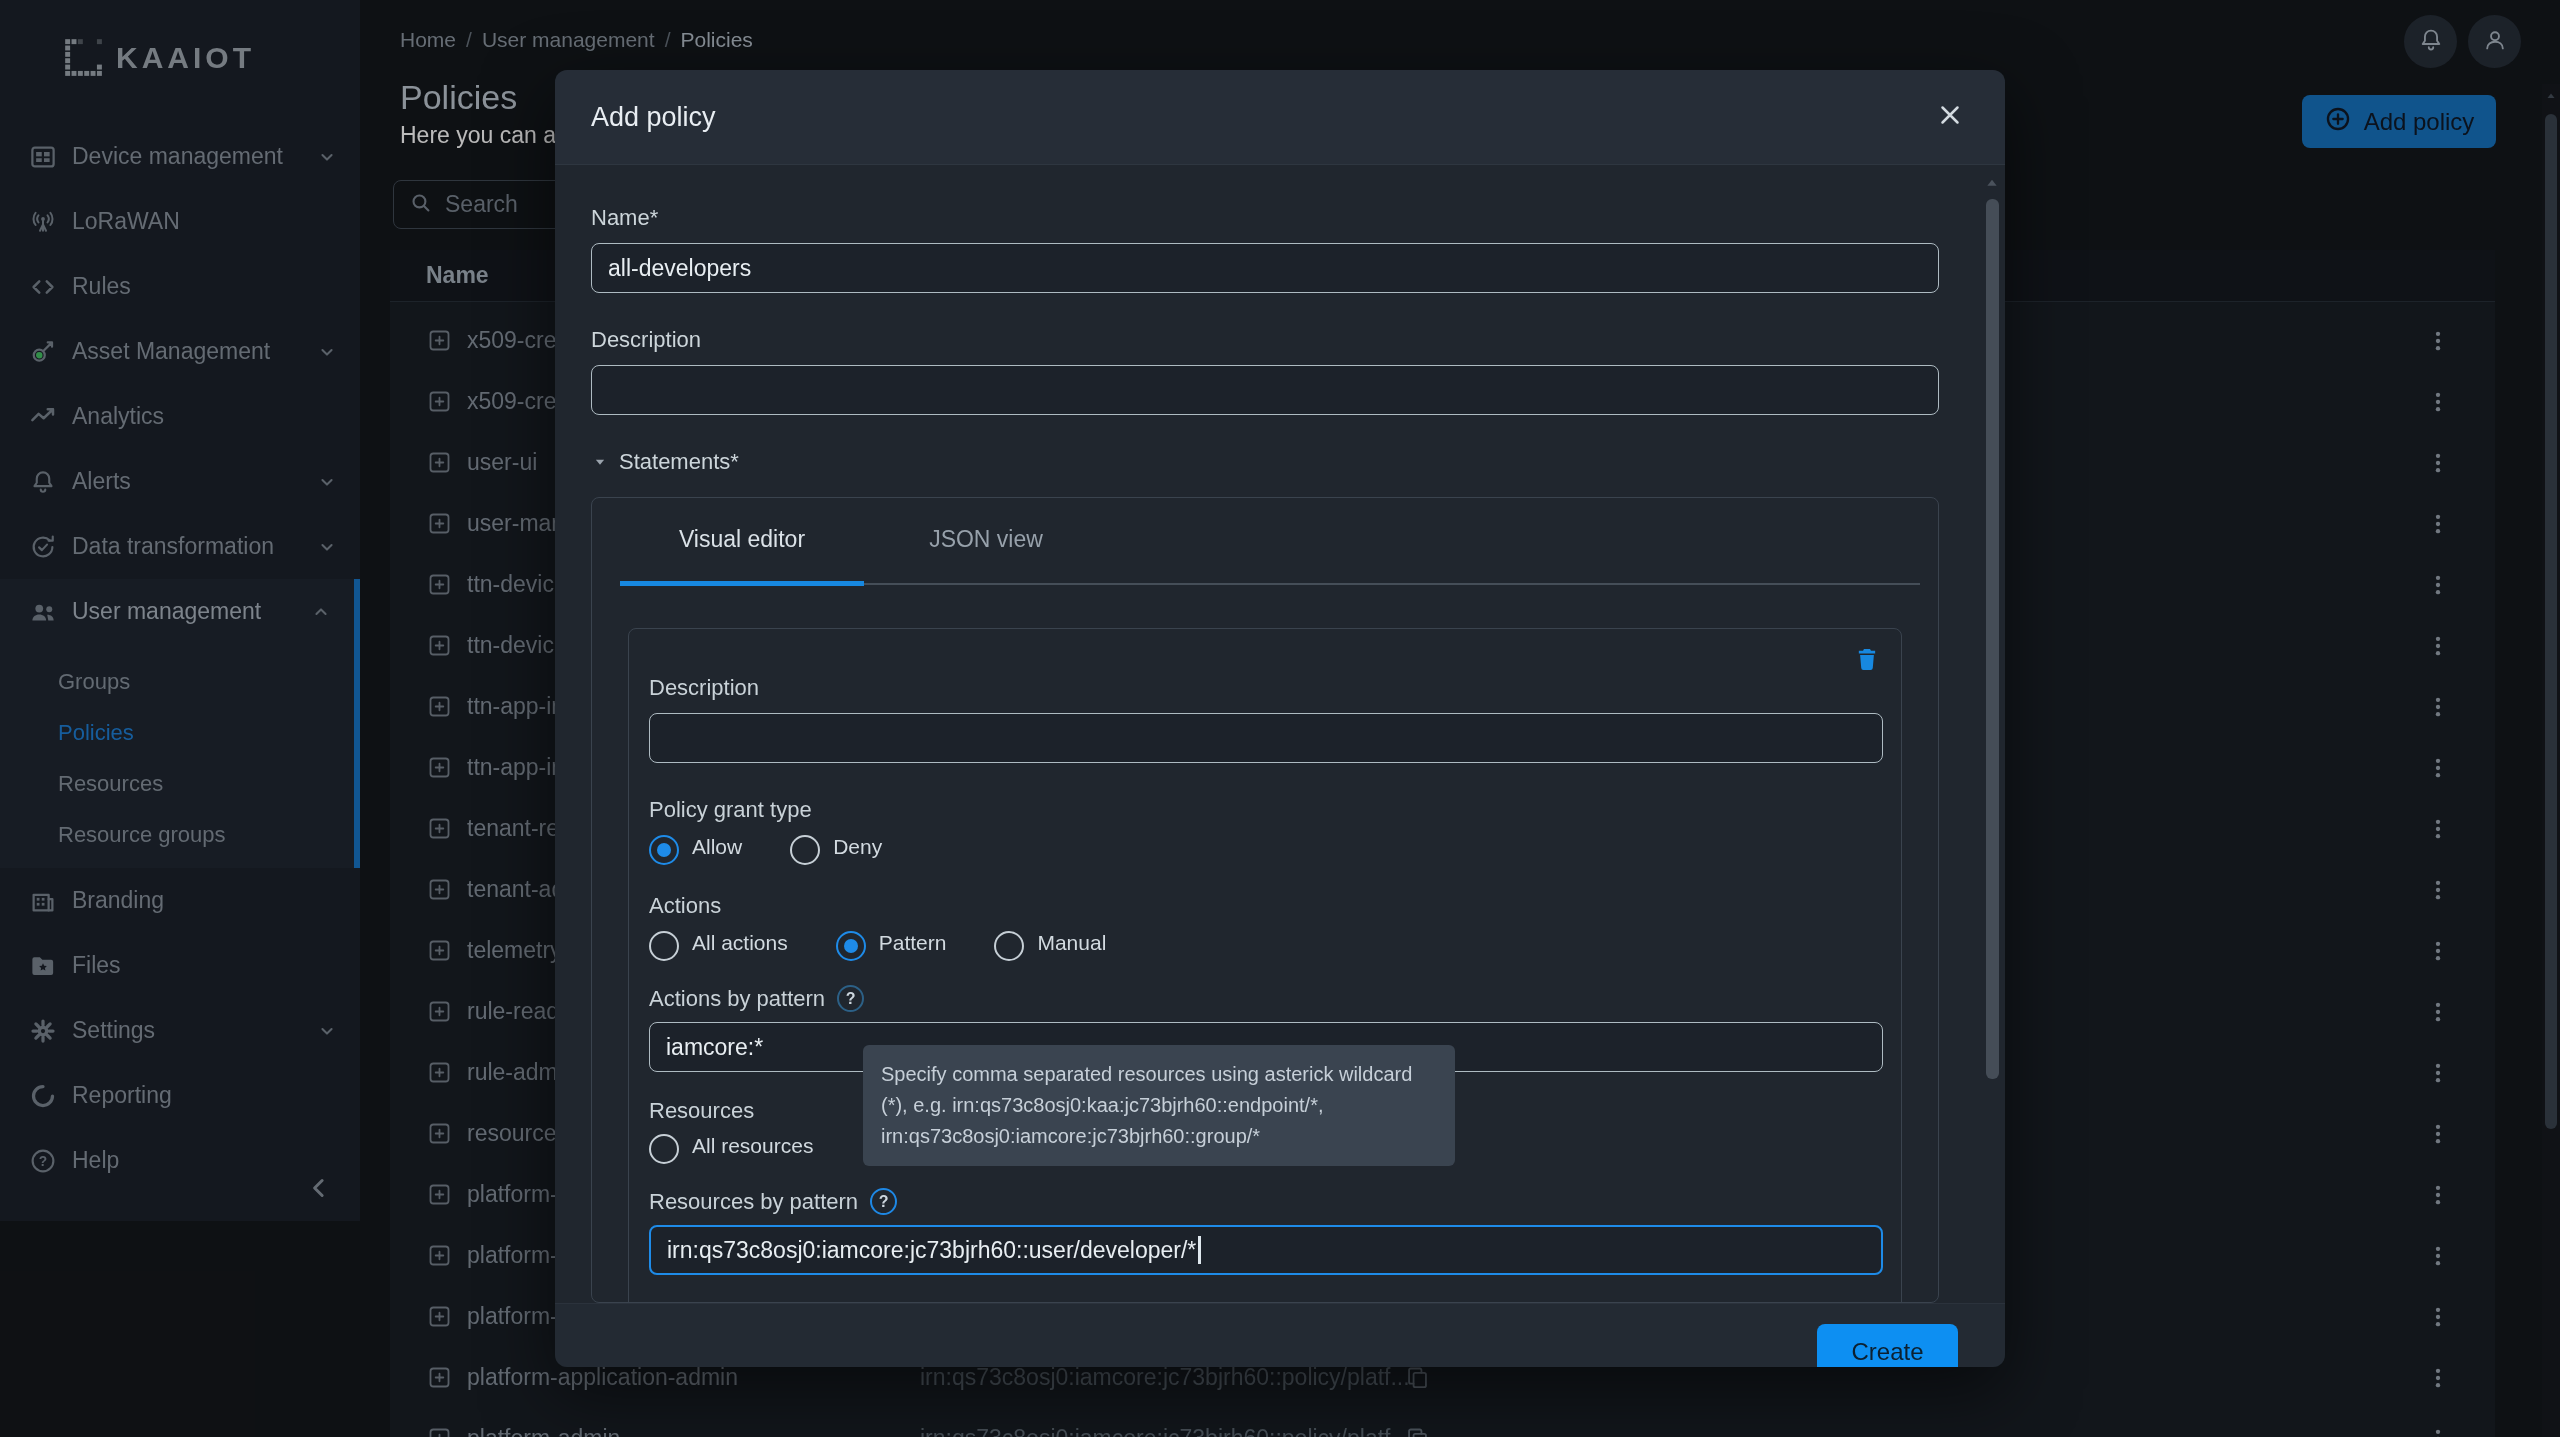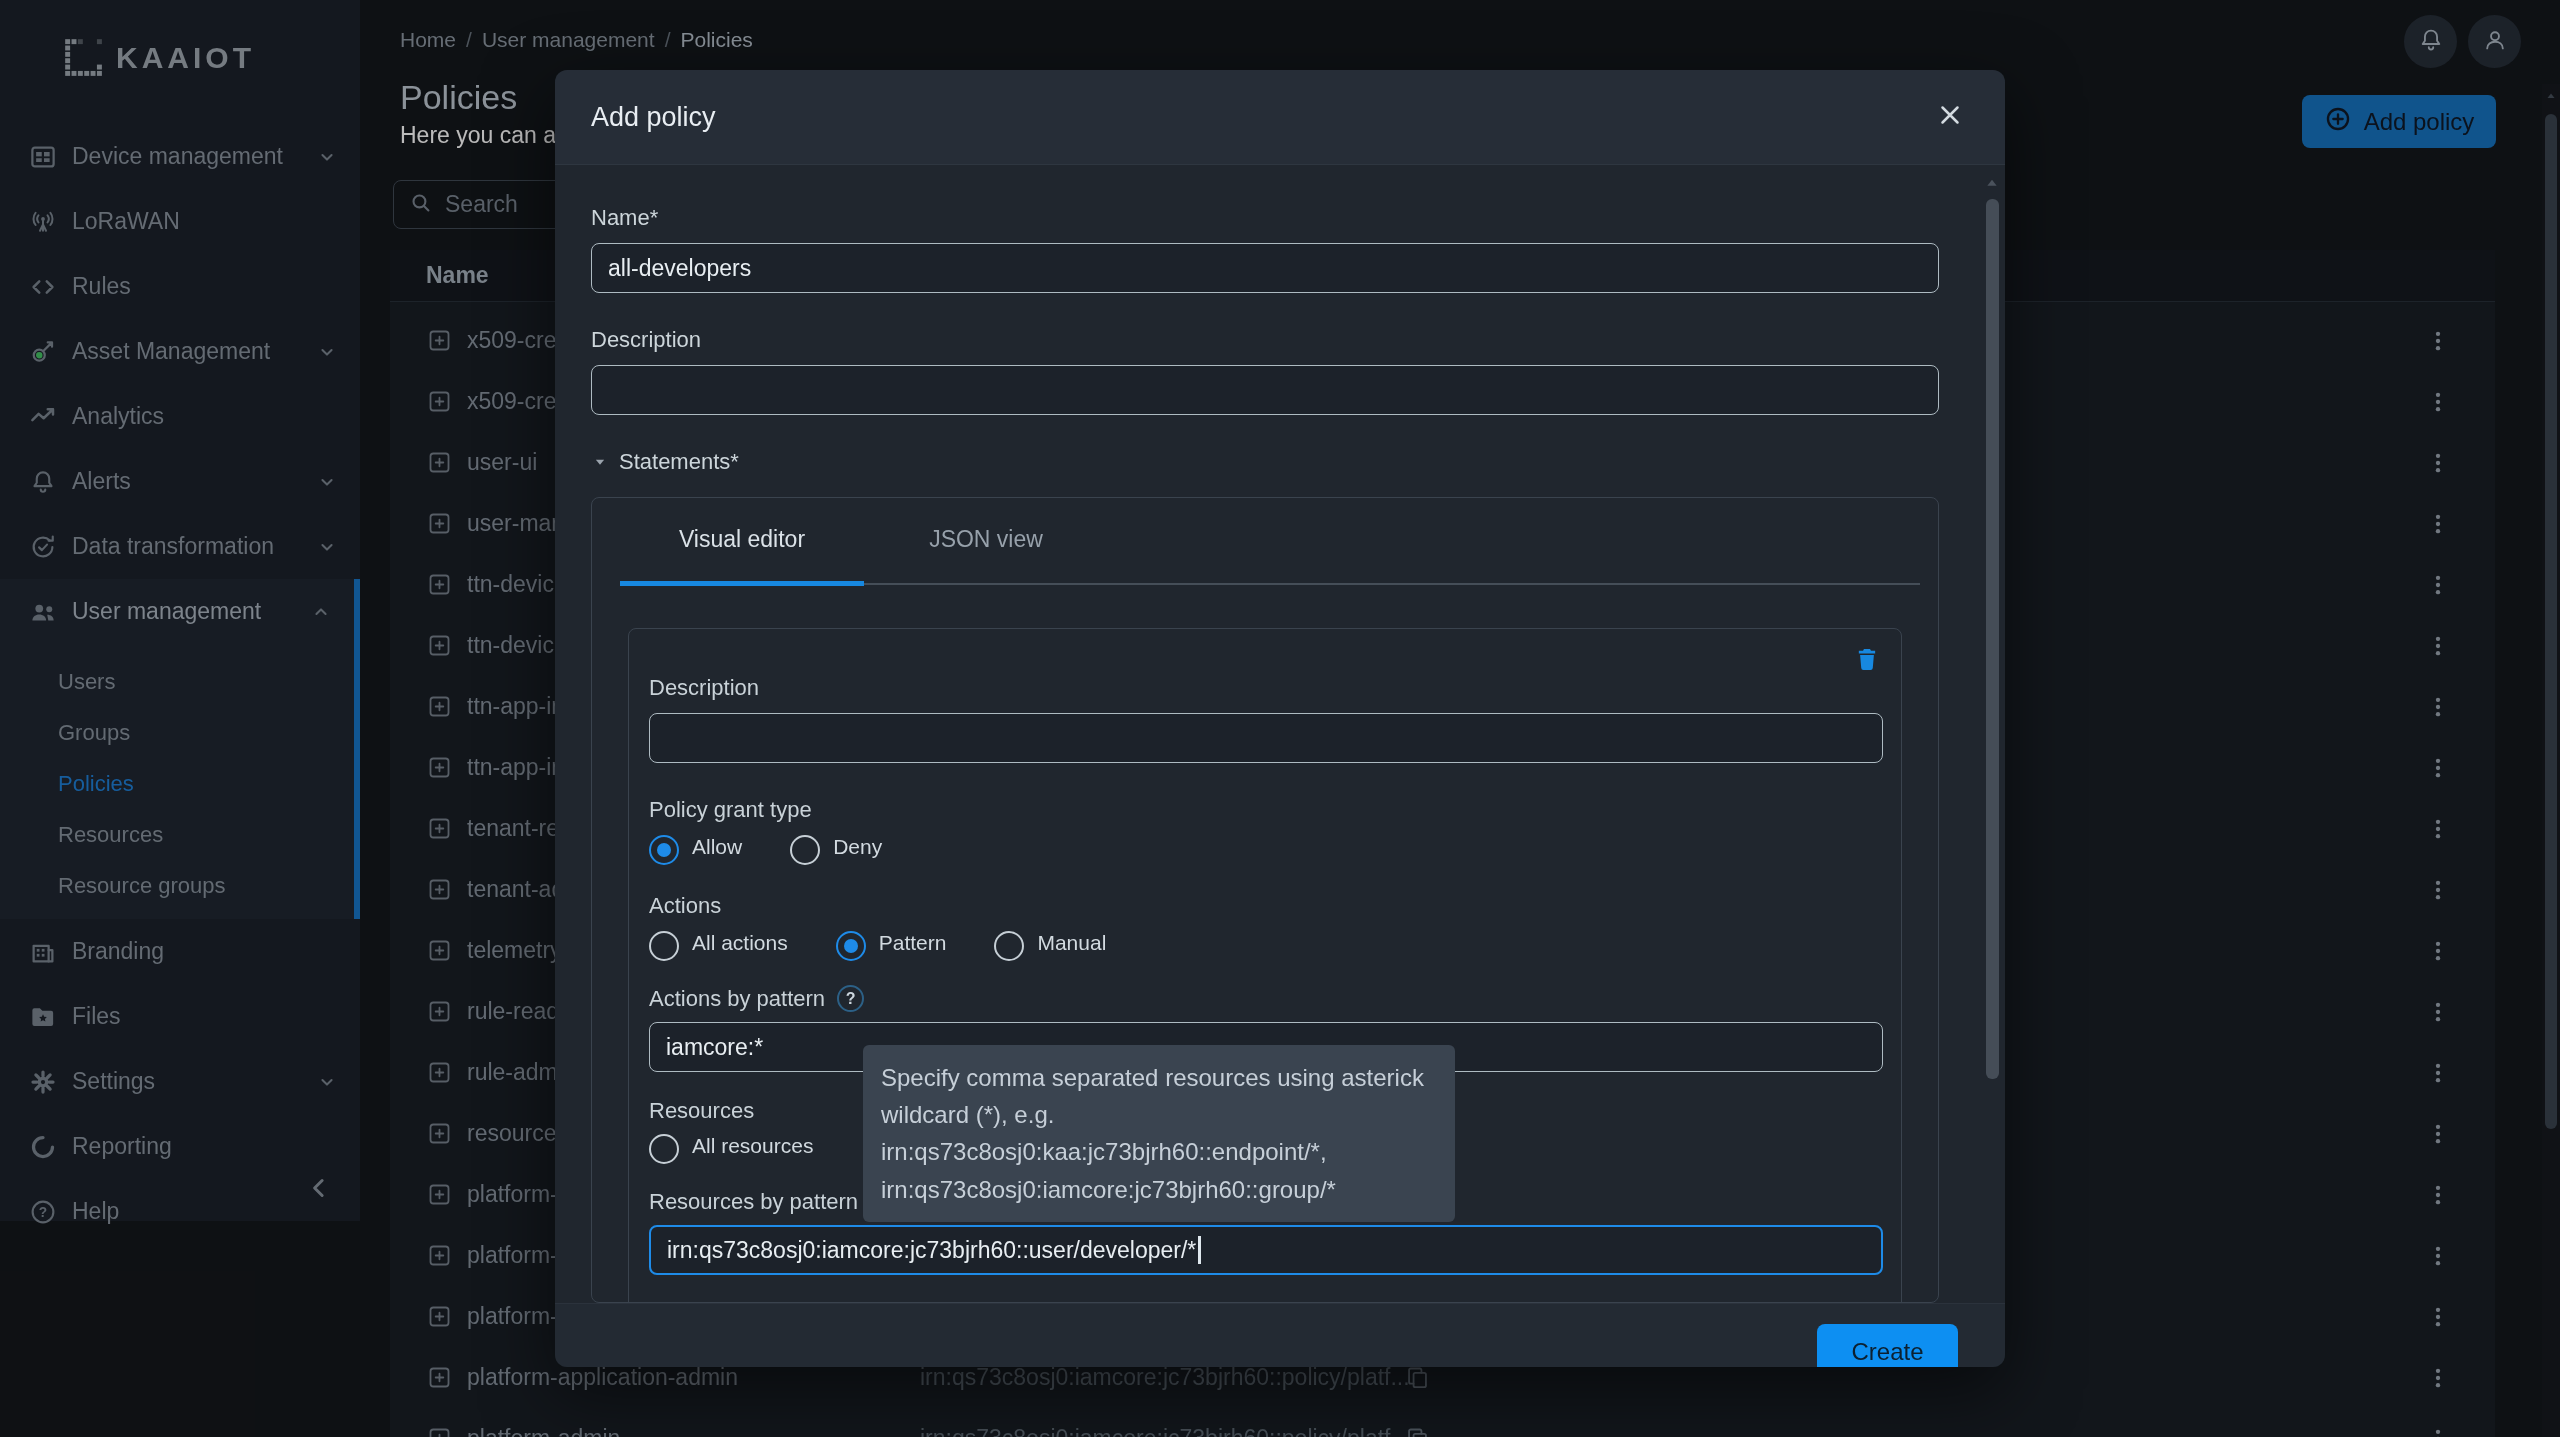--- a/index.html
+++ b/index.html
@@ -99,21 +99,21 @@
   .radio { width:30px; height:30px; border-radius:50%; border:2.5px solid #c6cfd6; flex:0 0 30px; position:relative; }
   .radio.sel { border-color:#1e8be8; }
   .radio.sel::after { content:""; position:absolute; left:50%; top:50%; width:14px; height:14px; border-radius:50%; background:#1e8be8; transform:translate(-50%,-50%); }
   .radio-lbl { font-size:21px; color:#d2dae0; }
   .label-row { display:flex; align-items:center; gap:12px; }
   .q-circle { width:27px; height:27px; border-radius:50%; border:2px solid #2c6086; color:#cdd6de; font-size:16px; font-weight:bold; display:flex; align-items:center; justify-content:center; cursor:pointer; }
   .q-circle.bright { border-color:#1e88e5; }
   .f-input.focused { border:2px solid #1e8be8; }
   .caret-bar { display:inline-block; width:2.5px; height:28px; background:#dfe8ee; margin-left:2px; vertical-align:middle; }
 
-  .tooltip { position:absolute; left:308px; top:975px; width:592px; border-radius:6px; background:#3a4450; color:#c6cfd8; font-size:24px; line-height:1.55; padding:14px 18px; z-index:8; }
+  .tooltip { position:absolute; left:308px; top:975px; width:592px; border-radius:6px; background:#3a4450; color:#c6cfd8; font-size:20px; line-height:1.55; padding:14px 18px; z-index:8; }
 
   .modal-footer { height:97px; flex:0 0 97px; background:#232a33; border-top:1px solid #2b323c; display:flex; align-items:center; justify-content:flex-end; padding-right:47px; }
   .create-btn { width:141px; height:57px; border-radius:8px; background:#0d8ff2; color:#0c2030; font-size:24px; font-weight:500; display:flex; align-items:center; justify-content:center; cursor:pointer; }
 </style>
 </head>
 <body>
 
 <div class="screen">
 
   <aside class="sidebar">
@@ -229,21 +229,20 @@
                 <circle cx="17" cy="9.8" r="2.4" fill="currentColor" stroke="none"></circle>
                 <path d="M15.4 14.2 c2.9 0 5.1 1.7 5.1 4.6 h-4.3" fill="currentColor" stroke="none"></path>
               </svg>
             </span>
             <span class="lbl">User management</span>
             <span class="chev"><svg viewBox="0 0 24 24" width="100%" height="100%" fill="none" stroke="currentColor" stroke-width="2.2" stroke-linecap="round" stroke-linejoin="round">
                 <path d="M7 14.2 l5-5 5 5"></path>
               </svg></span>
           </div>
           <div class="sub-list">
-            <div class="sub-item">Users</div>
             <div class="sub-item">Groups</div>
             <div class="sub-item active">Policies</div>
             <div class="sub-item">Resources</div>
             <div class="sub-item">Resource groups</div>
           </div>
         </div>
         <div class="nav-item">
           <span class="ic">
             <svg viewBox="0 0 24 24" width="100%" height="100%" fill="none" stroke="currentColor" stroke-width="1.8" stroke-linecap="round" stroke-linejoin="round">
               <rect x="4.5" y="7" width="12" height="12.5"></rect>

